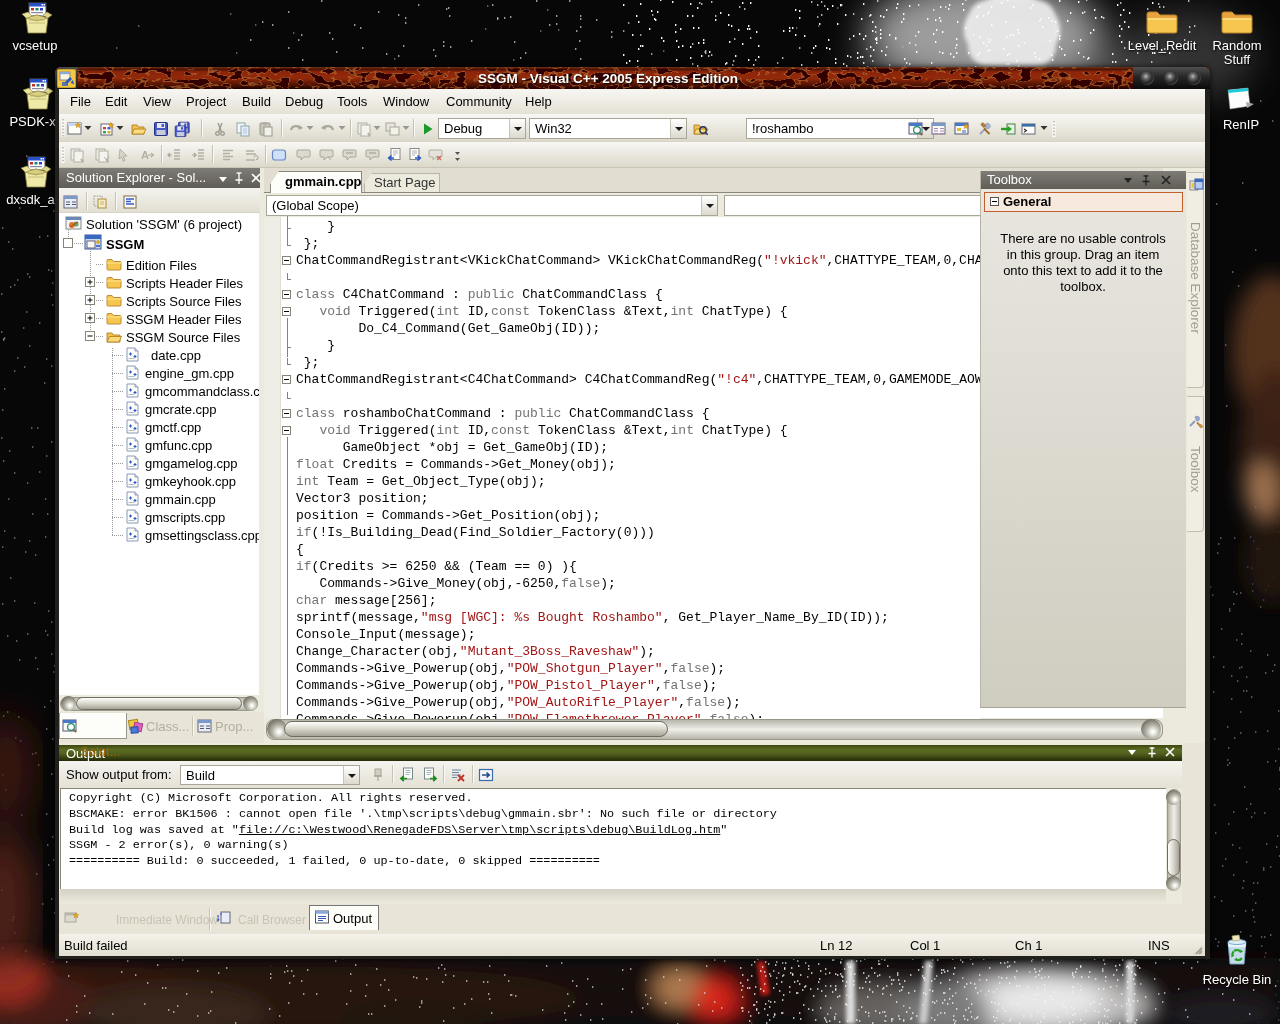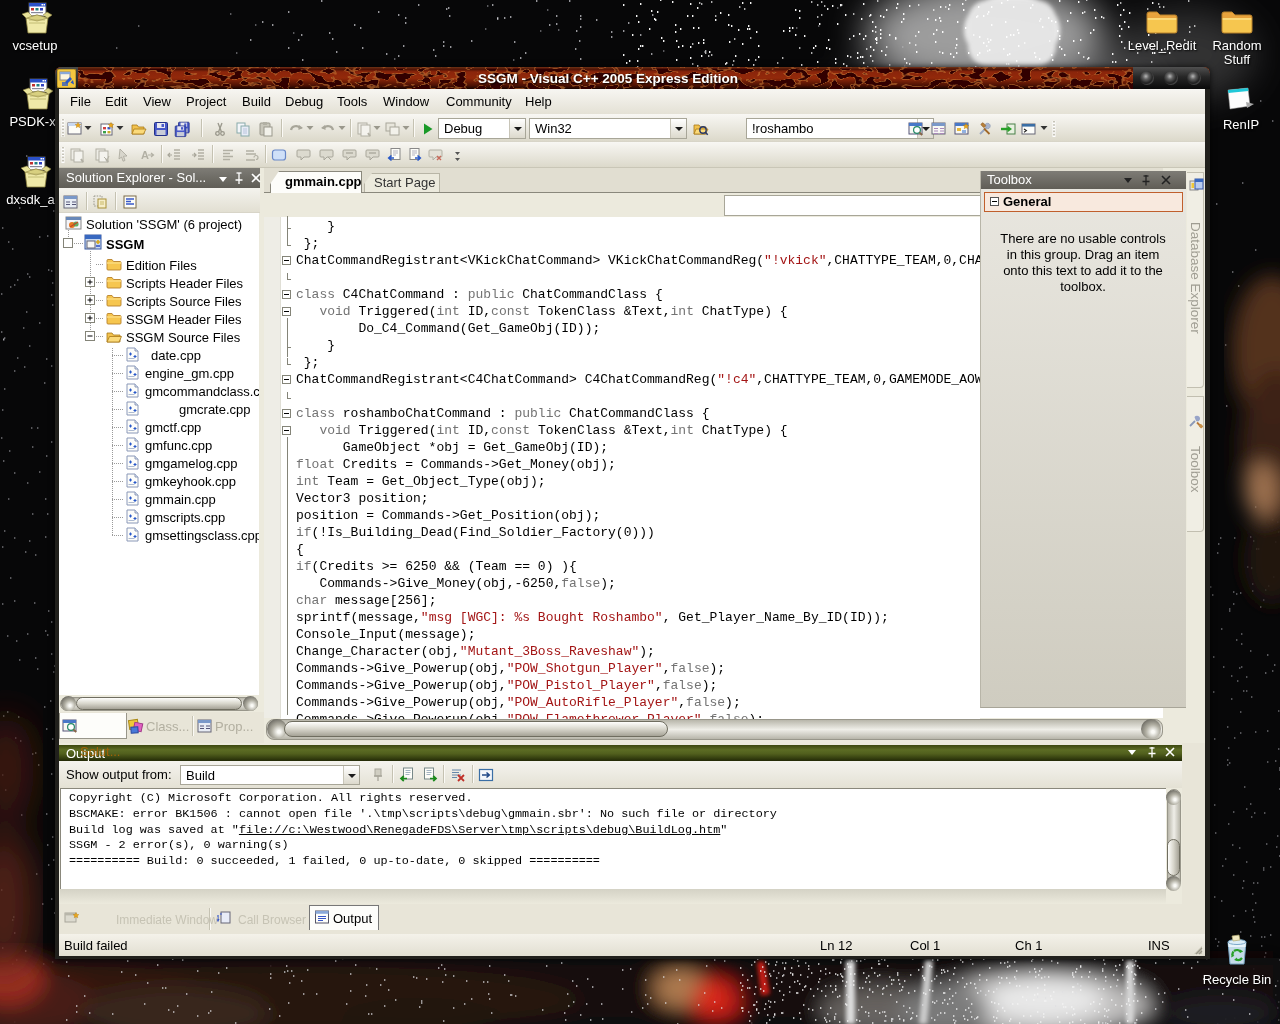--- a/index.html
+++ b/index.html
@@ -343,21 +343,21 @@
       <div class="trow" style="left:27px;top:3.5px;">Solution 'SSGM' (6 project)</div>
       <div class="trow" style="left:47px;top:24px;font-weight:bold;">SSGM</div>
       <div class="trow" style="left:67px;top:45px;">Edition Files</div>
       <div class="trow" style="left:67px;top:63px;">Scripts Header Files</div>
       <div class="trow" style="left:67px;top:81px;">Scripts Source Files</div>
       <div class="trow" style="left:67px;top:99px;">SSGM Header Files</div>
       <div class="trow" style="left:67px;top:117px;">SSGM Source Files</div>
       <div class="trow" style="left:92px;top:135px;">date.cpp</div>
       <div class="trow" style="left:86px;top:153px;">engine_gm.cpp</div>
       <div class="trow" style="left:86px;top:171px;">gmcommandclass.cpp</div>
-      <div class="trow" style="left:86px;top:189px;margin-left:34px;">gmcrate.cpp</div>
+      <div class="trow" style="left:86px;top:189px;">gmcrate.cpp</div>
       <div class="trow" style="left:86px;top:207px;">gmctf.cpp</div>
       <div class="trow" style="left:86px;top:225px;">gmfunc.cpp</div>
       <div class="trow" style="left:86px;top:243px;">gmgamelog.cpp</div>
       <div class="trow" style="left:86px;top:261px;">gmkeyhook.cpp</div>
       <div class="trow" style="left:86px;top:279px;">gmmain.cpp</div>
       <div class="trow" style="left:86px;top:297px;">gmscripts.cpp</div>
       <div class="trow" style="left:86px;top:315px;">gmsettingsclass.cpp</div>
       <svg class="abs" style="left:0;top:0" width="200" height="482">
         <g transform="translate(7,4)">
           <rect x="0" y="0" width="15" height="12" fill="#f4f4f8" stroke="#888"></rect>
@@ -486,20 +486,24 @@
 <div class="sb-btn" style="left:243px;top:696px"></div>
 <div class="sb-thumb" style="left:76px;top:697px;width:166px"></div>
 <div id="ed-margin"></div>
     <div id="ed-codebg"></div>
 <div class="abs" style="left:270px;top:171px;width:92px;height:22px;background:#fdfdfa;border:1px solid #8a887c;border-bottom:none;clip-path:polygon(9px 0, 100% 0, 100% 100%, 0 100%, 0 60%)"></div>
 <div class="tab" style="left:285px;top:174px;font-weight:bold">gmmain.cpp</div>
 <div class="abs" style="left:364px;top:173px;width:76px;height:20px;background:#eceadd;border:1px solid #b8b5a6;border-bottom:none;clip-path:polygon(8px 0, 100% 0, 100% 100%, 0 100%, 0 55%)"></div>
 <div class="tab" style="left:374px;top:175px;color:#333">Start Page</div>
 <div class="abs" style="left:264px;top:192px;width:899px;height:1px;background:#8a887c"></div>
 <div class="abs" style="left:271px;top:192px;width:90px;height:1px;background:#fdfdfa"></div>
+    <div class="combo" style="left:266px;top:195px;width:452px;height:21px">
+      <span class="ct">(Global Scope)</span>
+      <span class="ca"></span>
+    </div>
 <div class="combo" style="left:724px;top:195px;width:439px;height:21px">
       <span class="ca"></span>
     </div>
     <div id="ed-code">
       <div class="cl" style="top:2.0px">    }</div>
 <div class="cl" style="top:19.0px"> };</div>
 <div class="cl" style="top:36.0px">ChatCommandRegistrant&lt;VKickChatCommand&gt; VKickChatCommandReg(<span class="str">"!vkick"</span>,CHATTYPE_TEAM,0,CHATCMDMODE</div>
 <div class="cl" style="top:53.0px"></div>
 <div class="cl" style="top:70.0px"><span class="kw">class</span> C4ChatCommand : <span class="kw">public</span> ChatCommandClass {</div>
 <div class="cl" style="top:87.0px">   <span class="kw">void</span> Triggered(<span class="kw">int</span> ID,<span class="kw">const</span> TokenClass &amp;Text,<span class="kw">int</span> ChatType) {</div>

